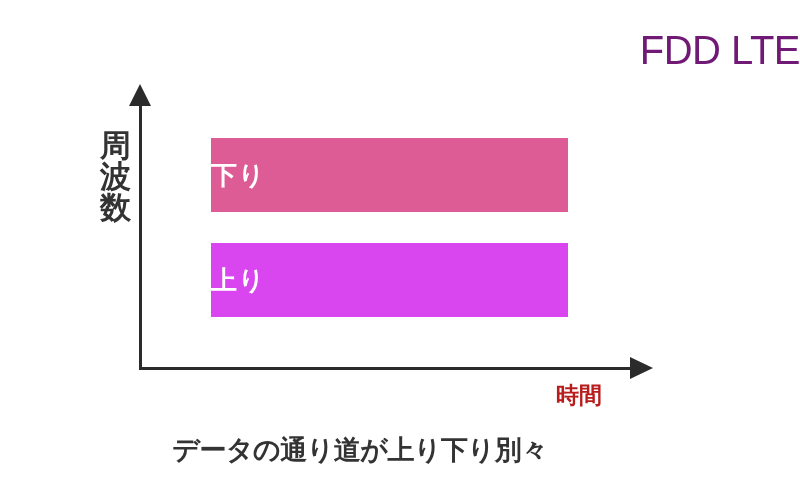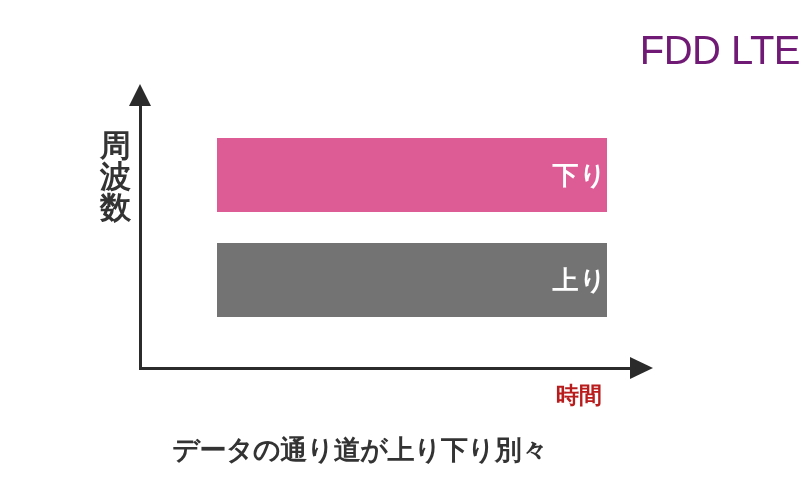--- a/index.html
+++ b/index.html
@@ -93,26 +93,25 @@
     font-weight: bold;
     color: #b91c1c;
     line-height: 28px;
     white-space: nowrap;
   }
 
   
   .bar {
     position: absolute;
     left: 211px;
-    width: 390px;
+    width: 357px;
     height: 74px;
     display: flex;
     align-items: center;
-    justify-content: flex-end;
-    margin-left: 6px;
+    justify-content: flex-start;
   }
   .bar-downlink { top: 138px; background: #dd5c95; }
   .bar-uplink   { top: 243px; background: #1f71bc; }
   .bar-label {
     font-size: 26px;
     font-weight: bold;
     color: #ffffff;
     line-height: 30px;
     white-space: nowrap;
     letter-spacing: 1px;
@@ -146,19 +145,19 @@
   <div class="axis-x-arrow"></div>
 
   <div class="axis-label-y">周波数</div>
 
   <div class="axis-label-x">時間</div>
 
   <div class="bar bar-downlink" style="background: rgb(221, 92, 149);">
     <span class="bar-label">下り</span>
   </div>
 
-  <div class="bar bar-uplink" style="background: #737373;">
+  <div class="bar bar-uplink" style="background: #d946ef;">
     <span class="bar-label">上り</span>
   </div>
 
   <div class="caption">データの通り道が上り下り別々</div>
 
 </div>
 
 </body></html>

